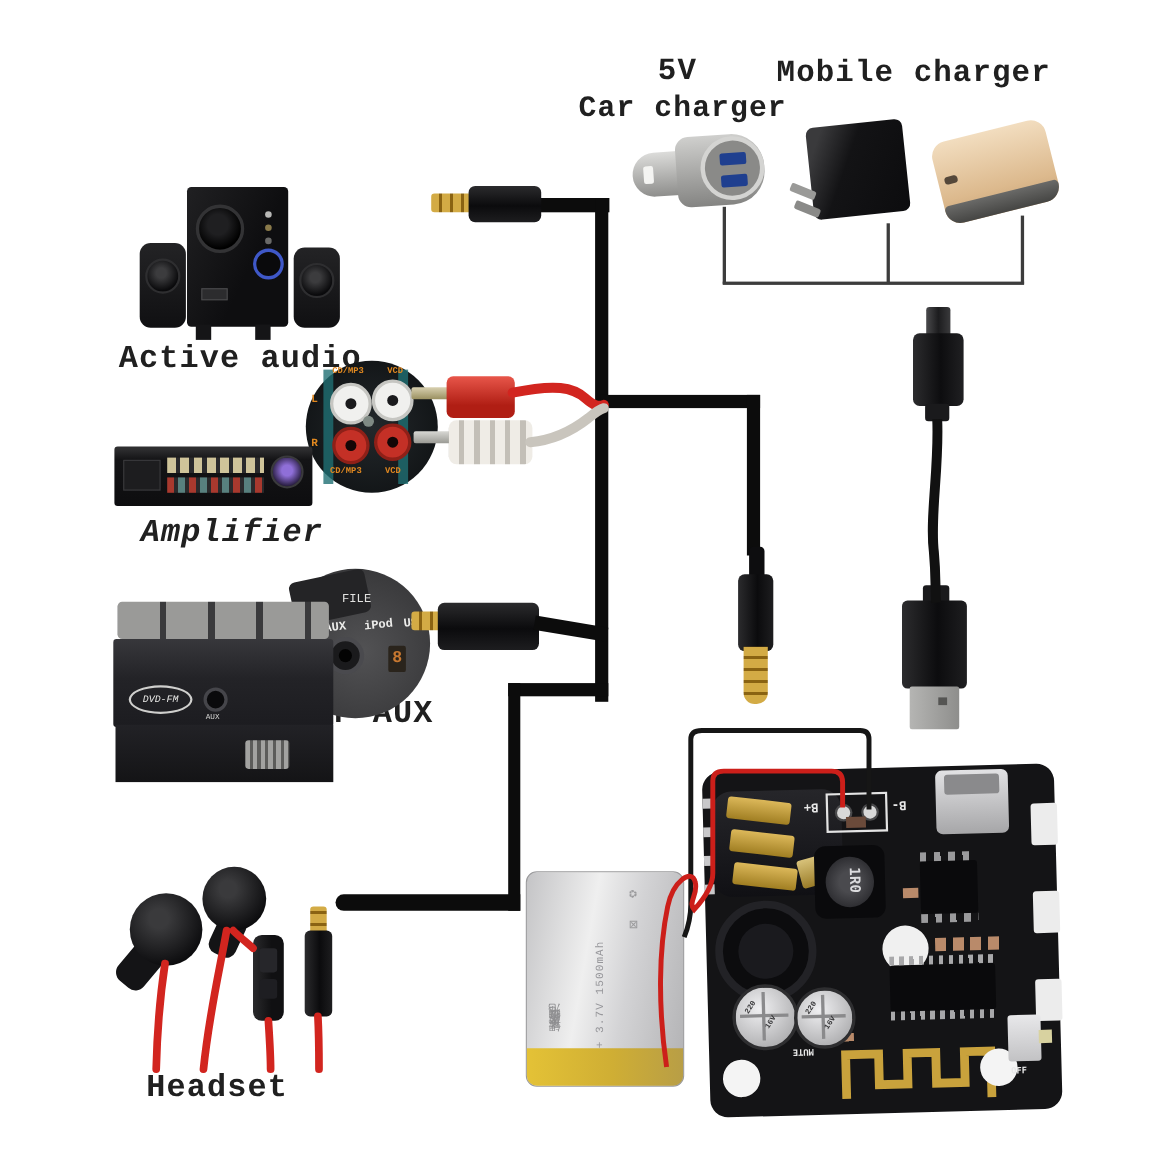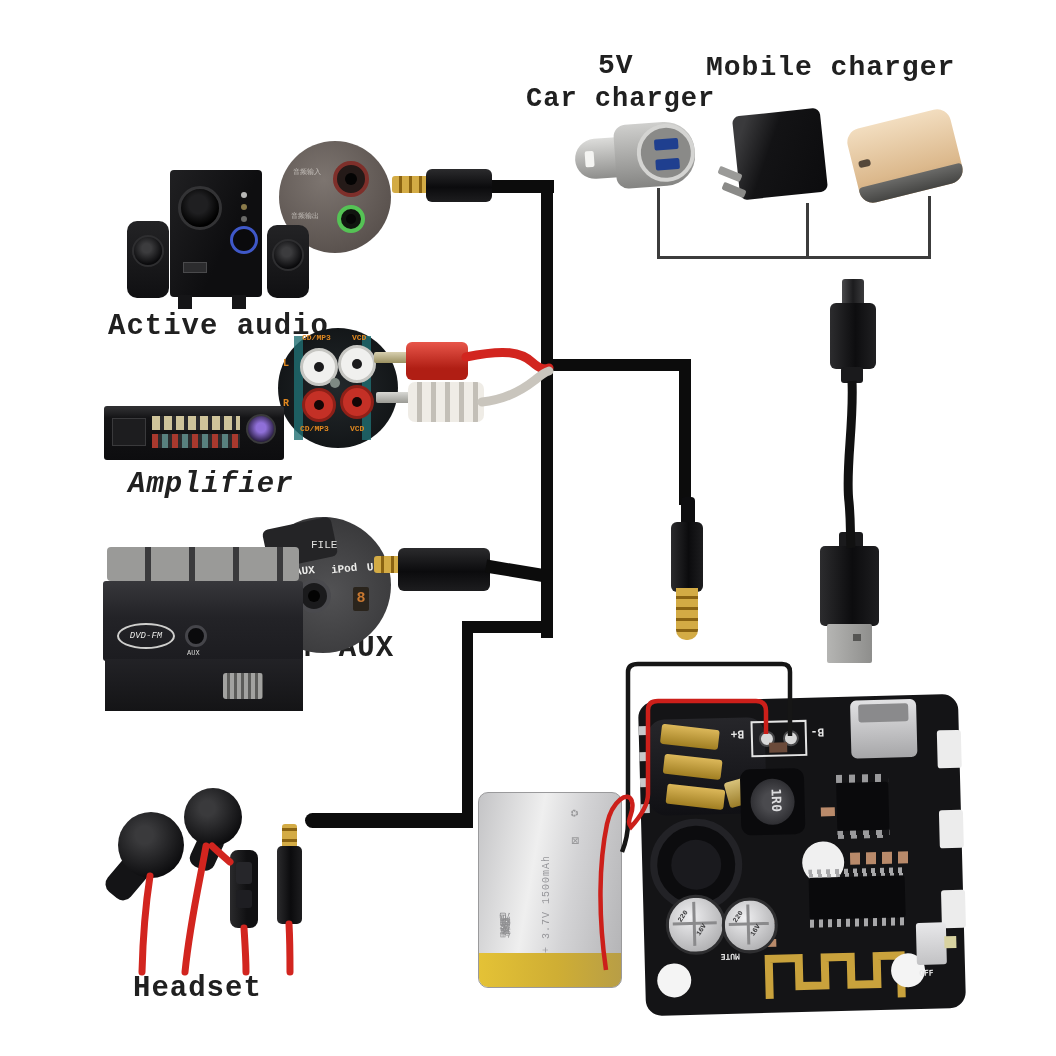--- a/index.html
+++ b/index.html
@@ -90,30 +90,20 @@
     <div class="abs jack" style="left:8px;top:16px;width:44px;height:44px;background:radial-gradient(circle at 45% 40%,#1f1f21 30%,#000 70%);border:3px solid #333335;box-sizing:border-box;"></div>
     <div class="abs" style="left:71px;top:22px;width:6px;height:6px;background:#b8b8b6;border-radius:50%;"></div>
     <div class="abs" style="left:71px;top:34px;width:6px;height:6px;background:#8a7a4a;border-radius:50%;"></div>
     <div class="abs" style="left:71px;top:46px;width:6px;height:6px;background:#6a6a68;border-radius:50%;"></div>
     <div class="abs jack" style="left:60px;top:56px;width:28px;height:28px;background:#0a0a0c;border:3px solid #3f58c8;box-sizing:border-box;"></div>
     <div class="abs" style="left:13px;top:92px;width:24px;height:11px;background:#2c2c2e;border:1px solid #4a4a4c;box-sizing:border-box;"></div>
     <div class="abs" style="left:8px;top:125px;width:14px;height:14px;background:#151517;"></div>
     <div class="abs" style="left:62px;top:125px;width:14px;height:14px;background:#151517;"></div>
   </div>
 
-  <div class="abs inset" style="left:279px;top:141px;width:112px;height:112px;background:radial-gradient(circle at 40% 35%,#7d7570,#5c5450 70%,#4e4744);z-index:3;">
-    <div class="abs jack" style="left:54px;top:20px;width:36px;height:36px;background:#241a18;border:4px solid #7e2f2a;box-sizing:border-box;">
-      <div class="abs jack" style="left:8px;top:8px;width:12px;height:12px;background:#040404;"></div>
-    </div>
-    <div class="abs jack" style="left:58px;top:64px;width:28px;height:28px;background:#10140f;border:4px solid #55c355;box-sizing:border-box;">
-      <div class="abs jack" style="left:5px;top:5px;width:10px;height:10px;background:#060606;"></div>
-    </div>
-    <div class="abs" style="left:14px;top:26px;font-size:7px;color:#d8d4cf;opacity:.8;">音频输入</div>
-    <div class="abs" style="left:12px;top:70px;font-size:7px;color:#d8d4cf;opacity:.8;">音频输出</div>
-  </div>
 
   <div class="abs goldtip" style="left:392px;top:176px;width:38px;height:17px;z-index:5;"></div>
   <div class="abs plugbody" style="left:426px;top:169px;width:66px;height:33px;z-index:5;"></div>
 
   <div class="abs lbl" style="left:108px;top:310px;font-size:29px;">Active audio</div>
 
   <div class="abs" style="left:104px;top:406px;width:180px;height:54px;background:linear-gradient(180deg,#2e2e30 4%,#141416 22%,#0d0d0f);border-radius:3px;z-index:4;">
     <div class="abs" style="left:8px;top:12px;width:34px;height:28px;background:#1d1d1f;border:1px solid #3a3a3c;box-sizing:border-box;"></div>
     <div class="abs" style="left:48px;top:10px;width:88px;height:14px;background:repeating-linear-gradient(90deg,#cfc49a 0 8px,#2a2a2c 8px 12px);"></div>
     <div class="abs" style="left:48px;top:28px;width:88px;height:14px;background:repeating-linear-gradient(90deg,#a8392e 0 6px,#2a2a2c 6px 10px,#58807e 10px 16px,#2a2a2c 16px 20px);"></div>

